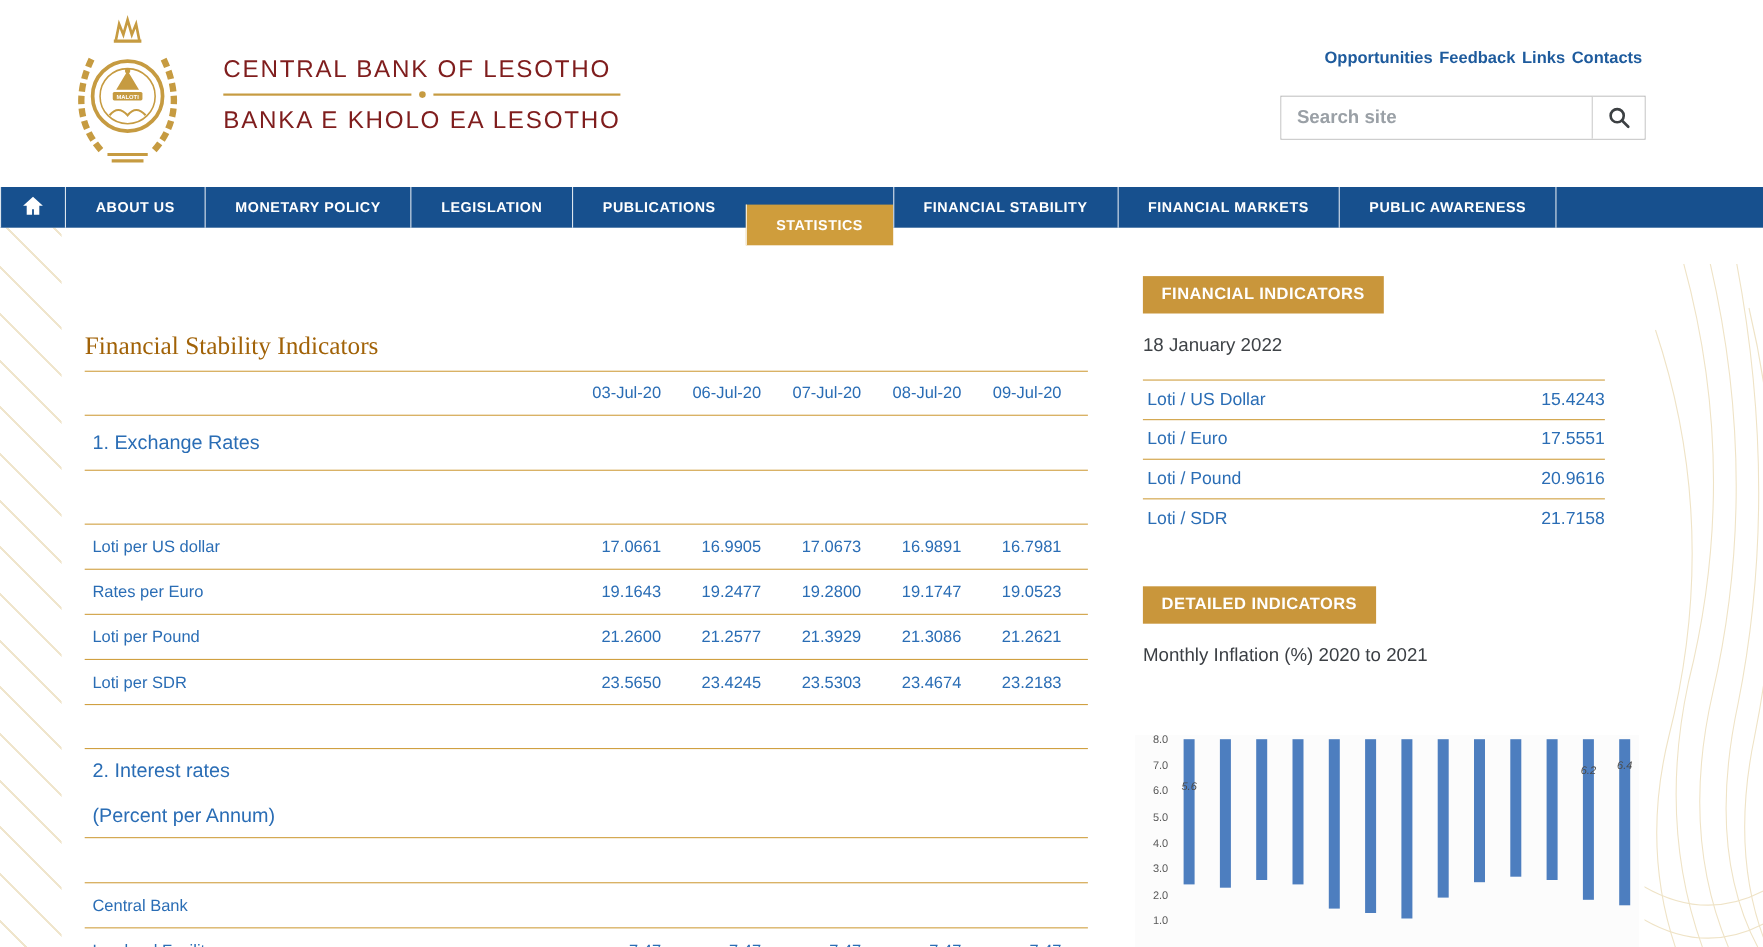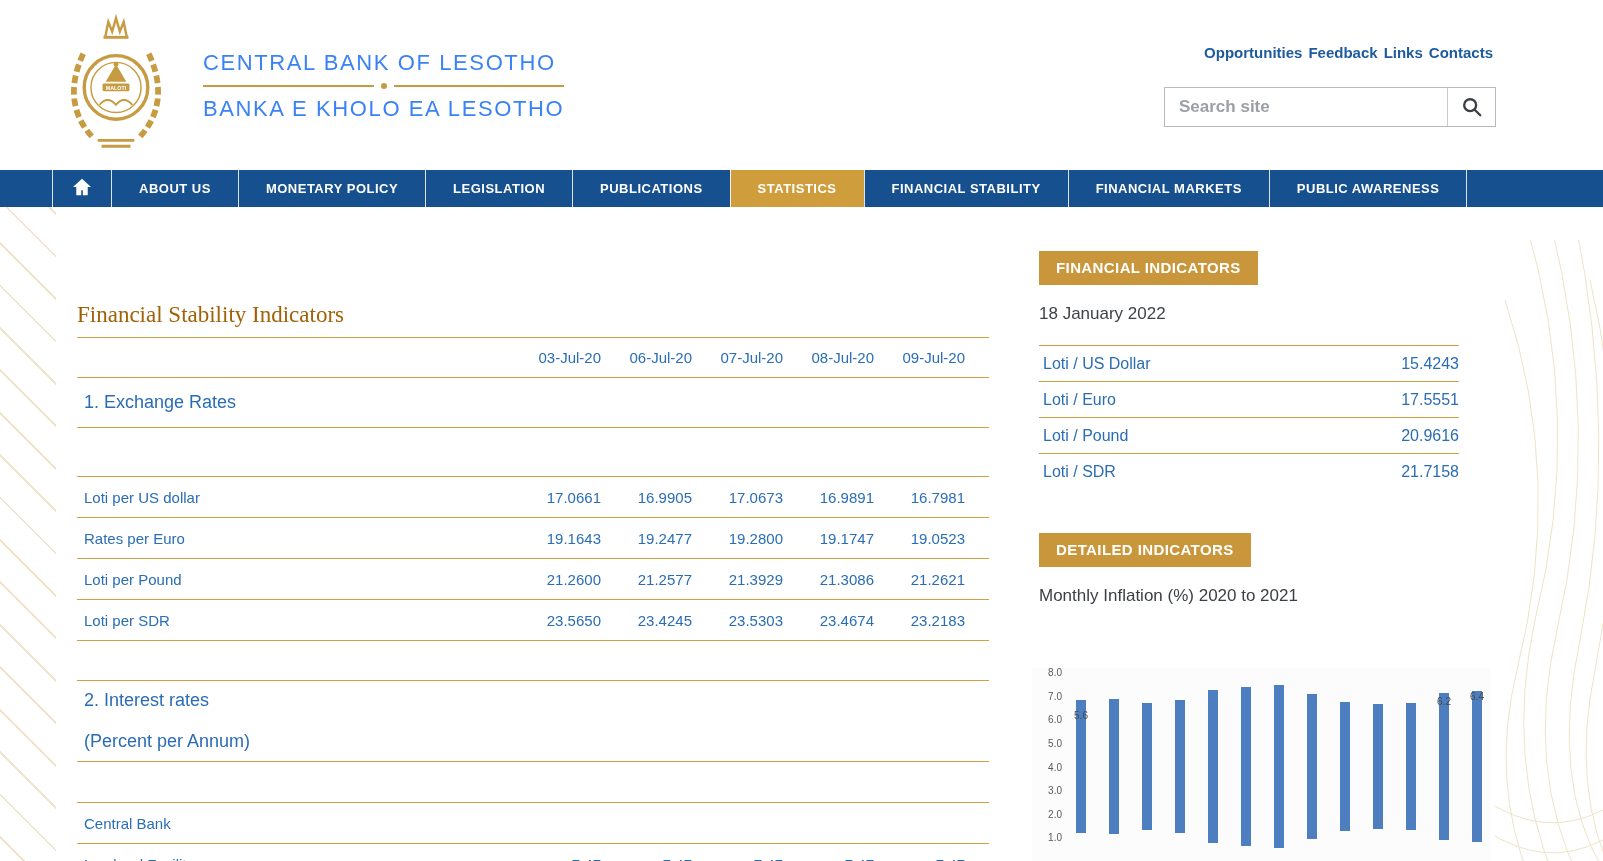--- a/index.html
+++ b/index.html
@@ -12,45 +12,45 @@
     background:repeating-linear-gradient(45deg, rgba(221,198,142,0) 0 16px,
       rgba(221,198,142,.45) 16px 18px, rgba(221,198,142,0) 18px 30px);
     pointer-events:none; }
   .deco-svg { position:absolute; pointer-events:none; }
 
   
   header { position:absolute; left:0; top:0; width:1603px; height:170px; background:#fff; }
   .logo { position:absolute; left:63px; top:12px; display:flex; align-items:center; cursor:pointer; text-decoration:none; }
   .emblem { width:106px; height:147px; }
   .wordmark { margin-left:34px; color:#c69b41; }
-  .wm-line { font-size:22px; letter-spacing:1.6px; color:#3b82f6; font-weight:400; }
+  .wm-line { font-size:22px; letter-spacing:1.6px; color:#7f1d1d; font-weight:400; }
   .wm-div { display:flex; align-items:center; gap:7px; margin:7px 0; }
   .wm-div .l { flex:1; height:2px; background:#c69b41; }
   .wm-div .dot { width:6px; height:6px; border-radius:50%; background:#c69b41; }
 
   .top-links { position:absolute; top:44px; right:110px; display:flex; gap:6px; }
   .tlink { font-size:15px; font-weight:700; color:#1e5b9d; text-decoration:none; cursor:pointer; }
 
   .search { position:absolute; left:1164px; top:87px; width:332px; height:40px;
     border:1px solid #b9b9b9; background:#fff; display:flex; }
   .search input { flex:1; border:none; outline:none; padding:0 14px; font-size:17px;
     font-weight:700; color:#333; font-family:"Liberation Sans",sans-serif; }
   .search input::placeholder { color:#9aa0a6; }
   .search button { width:48px; border:none; border-left:1px solid #ccc; background:#fff;
     display:flex; align-items:center; justify-content:center; cursor:pointer; }
 
   
   .mainnav { position:absolute; left:0; top:170px; width:1603px; height:37px;
-    background:#17508e; display:flex; padding-left:52px; }
+    background:#17508e; display:flex; }
   .nav-item { height:37px; display:flex; align-items:center; justify-content:center;
     padding:0 27px; color:#fff; font-size:13px; font-weight:700; letter-spacing:.5px;
     border-left:1px solid rgba(255,255,255,.85); cursor:pointer; white-space:nowrap; }
   .nav-item:last-child { border-right:1px solid rgba(255,255,255,.85); }
   .nav-item.home { padding:0 19px; }
-  .nav-item.active { background:#cf9d3c; }
+  .nav-item.active { background:#cf9d3c;margin-top:16px; }
 
   
   .page-title { position:absolute; left:77px; top:280px;
     font-family:"Liberation Serif", serif; font-weight:500; font-size:23px; color:#a16207;margin-top:22px; }
   .fs-table { position:absolute; left:77px; top:337px; width:912px; }
   .trow { display:flex; align-items:center; border-top:1px solid #d0a041; padding-right:24px; }
   .trow:first-child { border-top:1px solid #d0a041; }
   .r-dates { height:40px; }
   .r-section { height:50px; }
   .r-data { height:41px; }
@@ -74,21 +74,21 @@
   .sb-value { font-size:16px; color:#2a6db5; }
   .sb-sub { position:absolute; left:1039px; top:586px; font-size:17px; color:#3b3f44; }
 
   
   .chart { position:absolute; left:1032px; top:668px; width:458px; height:193px;
     background:#fcfcfc; }
   .yticks { position:absolute; left:0; top:4px; bottom:0; width:32px; }
   .ytick { position:absolute; right:2px; font-size:10px; color:#595959; }
   .bars { position:absolute; left:44px; right:8px; top:4px; bottom:0;
     display:flex; justify-content:space-between; align-items:flex-end; }
-  .bar-wrap { position:relative; width:10px; height:100%; display:flex; align-items:center; }
+  .bar-wrap { position:relative; width:10px; height:100%; display:flex; align-items:flex-start;font-style:italic; }
   .bar { width:10px; }
   .bar-label { position:absolute; left:50%; transform:translateX(-50%);
     font-size:10px; color:#4a4a4a; white-space:nowrap; }
 </style>
 </head>
 <body>
 
 <div class="page">
 
   <div class="deco-left"></div>

